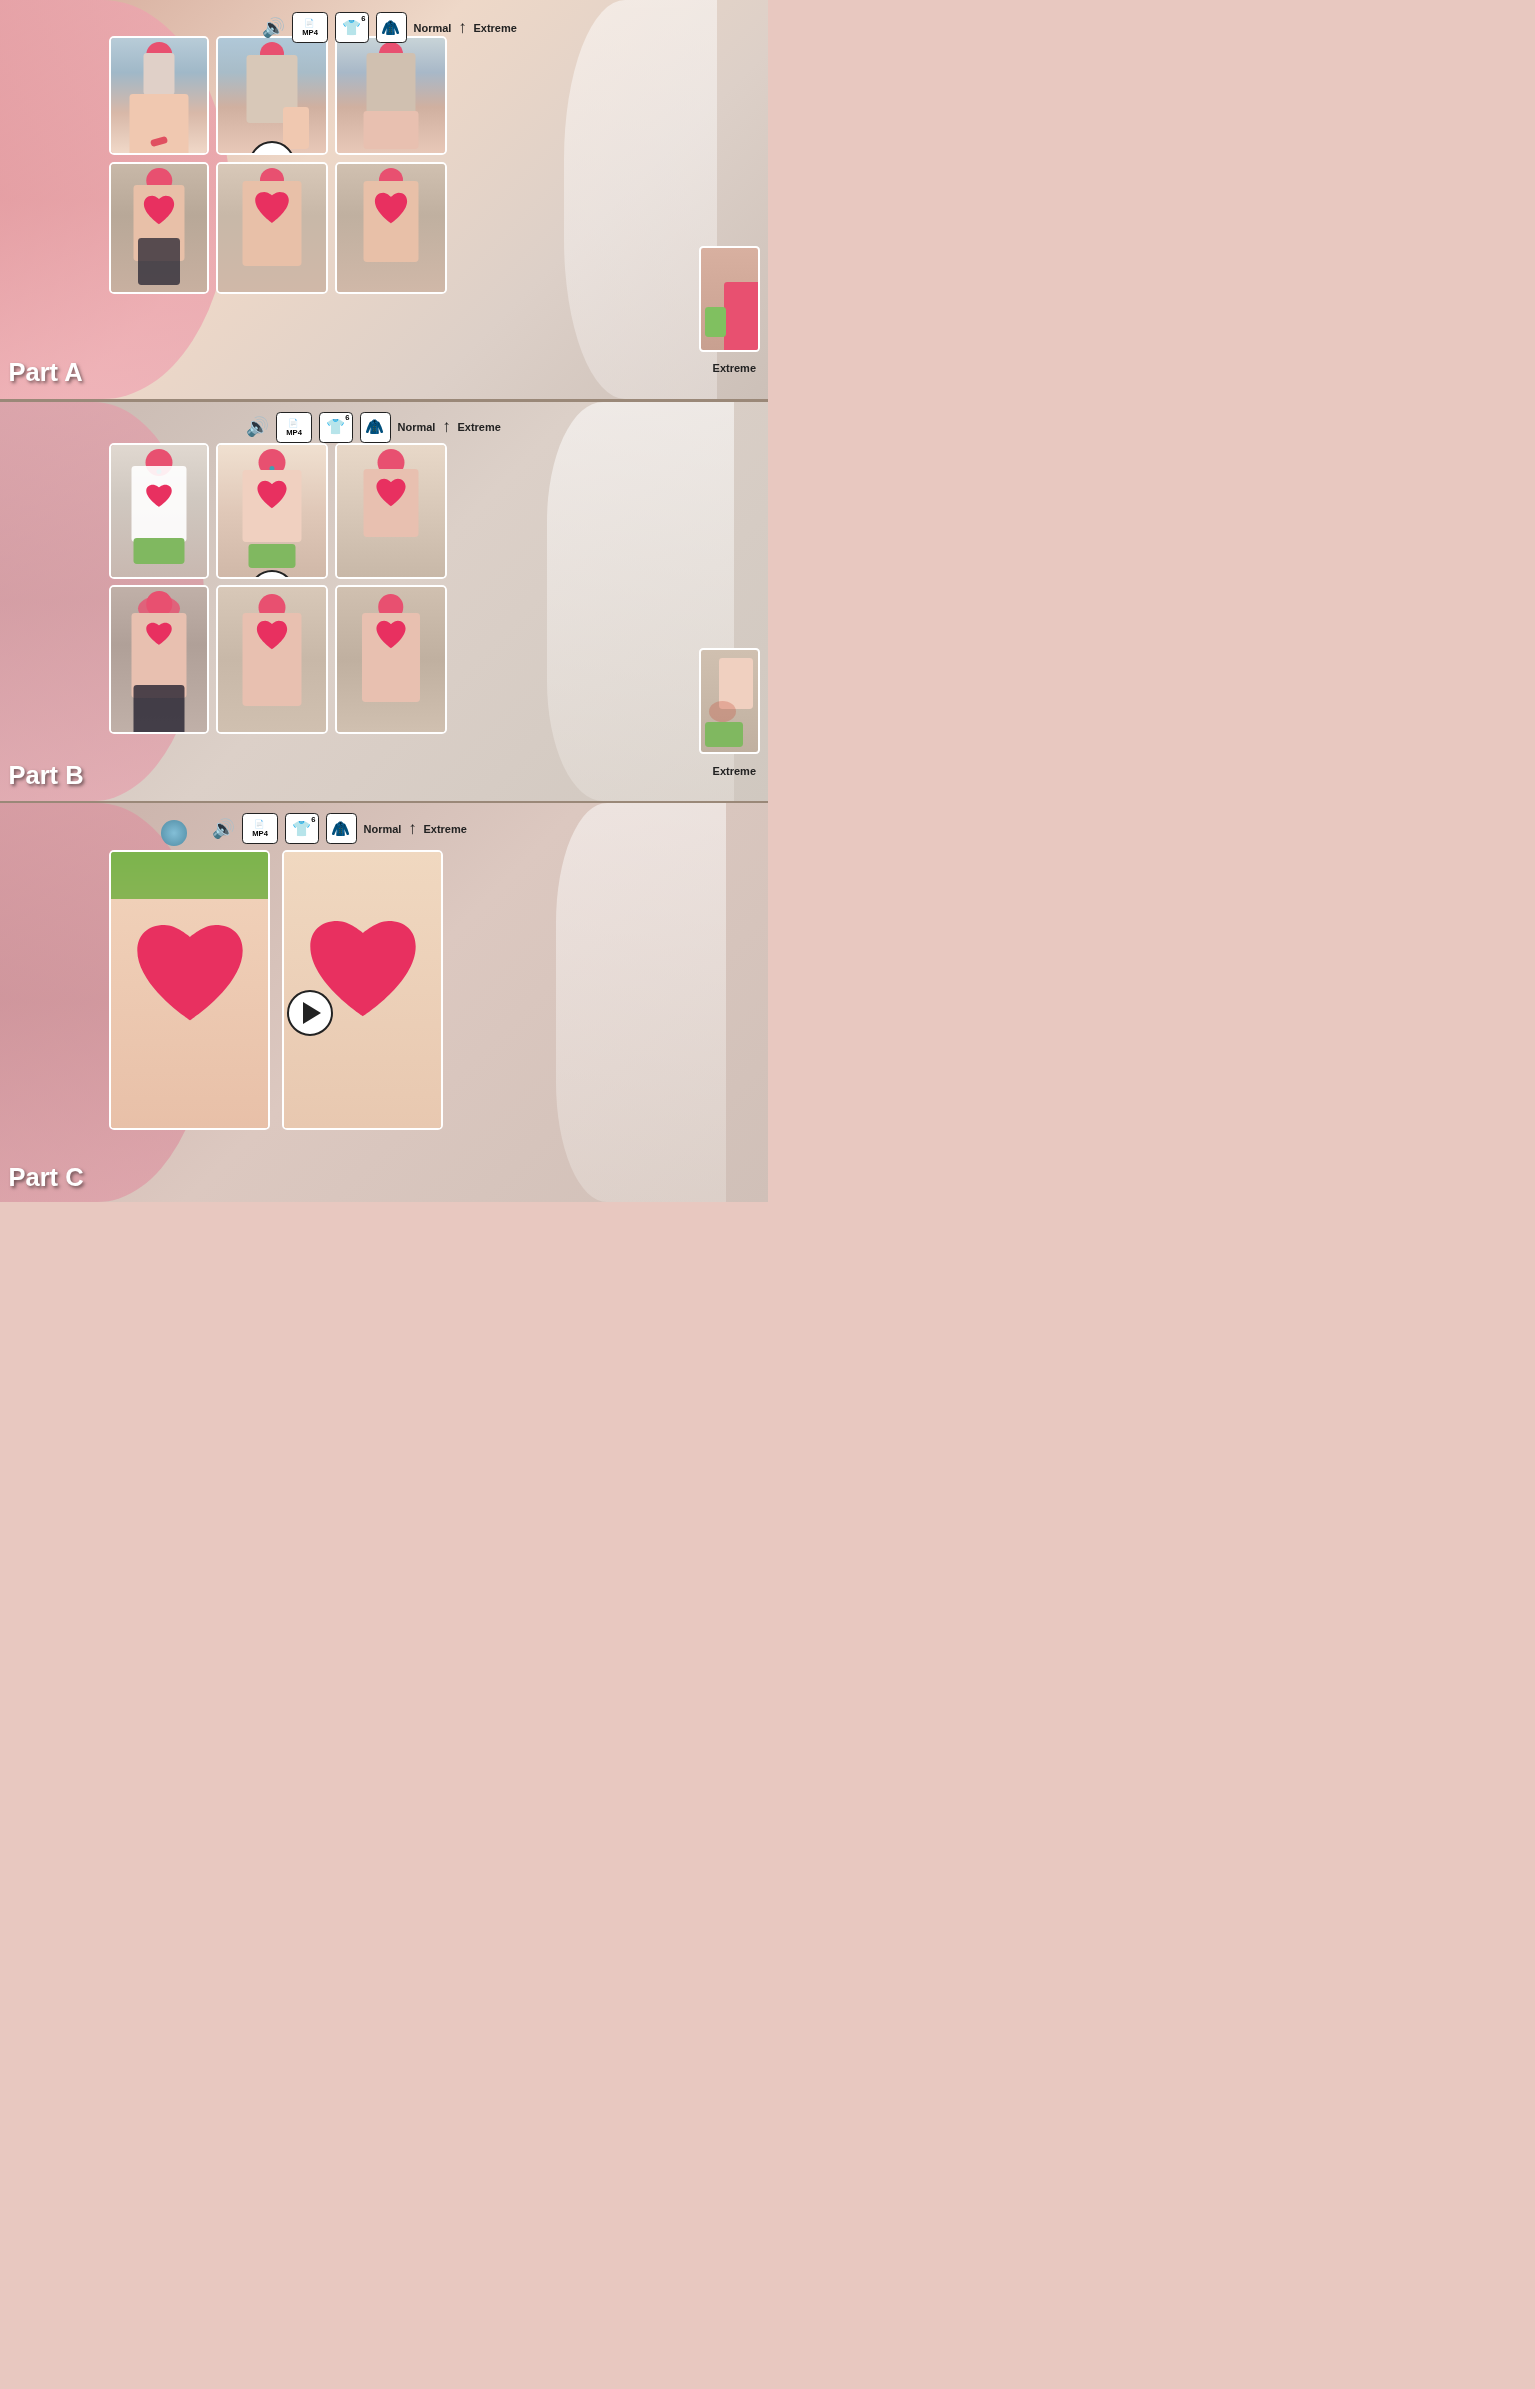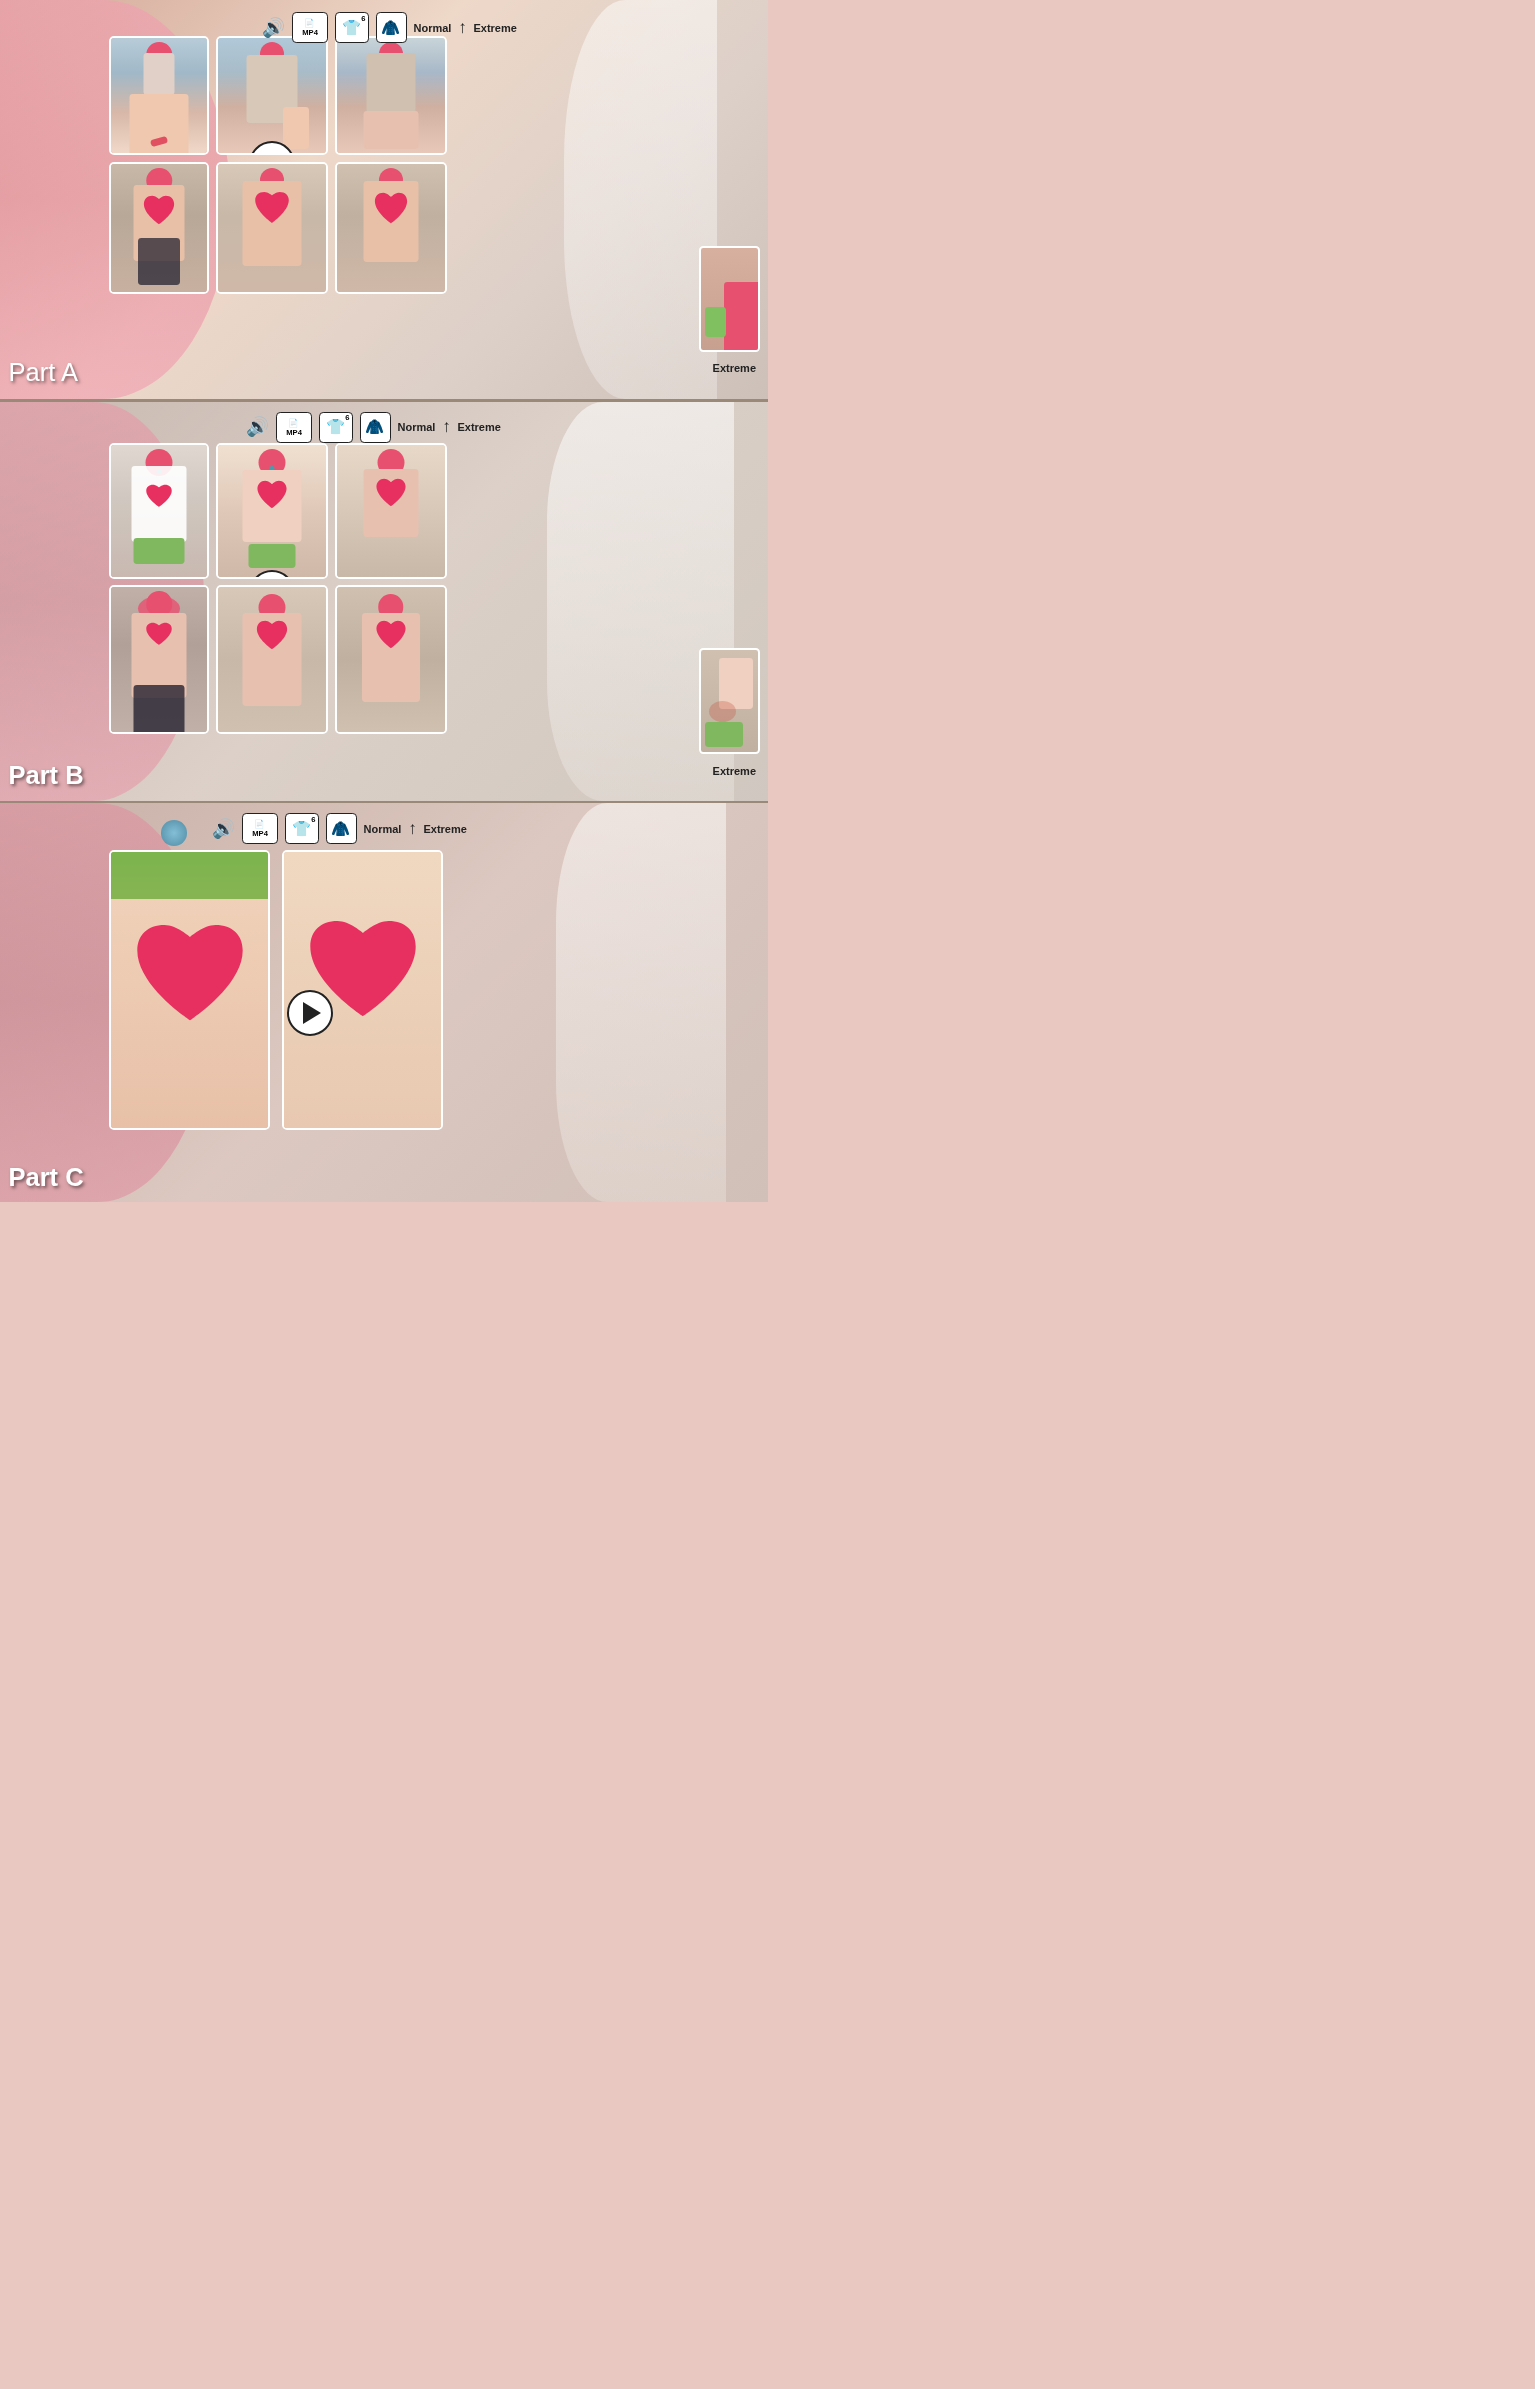--- a/index.html
+++ b/index.html
@@ -122,21 +122,21 @@
         <div style="width:100%;height:100%;background:linear-gradient(180deg,#d0c0b0 0%,#c0b0a0 40%,#d0b8a8 100%);">
           <div style="position:absolute;top:4.2px;left:50%;transform:translateX(-50%);width:24px;height:24px;background:#e85070;border-radius:50%;"></div>
           <div style="position:absolute;top:17px;left:50%;transform:translateX(-50%);width:55px;height:81px;background:#e8c0a8;border-radius:3.4px;"></div>
           <svg style="position:absolute;top:27px;left:50%;transform:translateX(-50%);" width="39" height="34" viewBox="0 0 46 40">
             <path d="M23 38 C23 38 4 25 4 12 C4 6 8 2 14 2 C18 2 23 7 23 7 C23 7 28 2 32 2 C38 2 42 6 42 12 C42 25 23 38 23 38Z" fill="#e83060"></path>
           </svg>
         </div>
       </div>
     </div>
 
-    <div style="position:absolute;bottom:12px;left:8.5px;font-size:25.5px;font-weight:normal;color:white;text-shadow:1.7px 1.7px 3.4px rgba(0,0,0,0.5);z-index:20;">Part A</div>
+    <div style="position:absolute;bottom:12px;left:8.5px;font-size:25.5px;font-weight:bold;color:white;text-shadow:1.7px 1.7px 3.4px rgba(0,0,0,0.5);z-index:20;">Part A</div>
 
     <div style="position:absolute;right:8.5px;bottom:47px;z-index:10;">
       <div style="width:61px;height:106px;border:2.5px solid white;border-radius:4.2px;overflow:hidden;background:linear-gradient(180deg,#d8b0a0 0%,#c8a090 100%);">
         <div style="width:100%;height:100%;position:relative;">
           <div style="position:absolute;bottom:0;right:0;width:34px;height:68px;background:#e85070;border-radius:3.4px 0 0 0;"></div>
           <div style="position:absolute;bottom:12.7px;left:4.2px;width:21px;height:30px;background:#80c060;border-radius:3.4px;"></div>
         </div>
       </div>
     </div>
     <div style="position:absolute;right:12px;bottom:25.5px;font-size:11px;font-weight:bold;color:#222;z-index:10;">Extreme</div>

